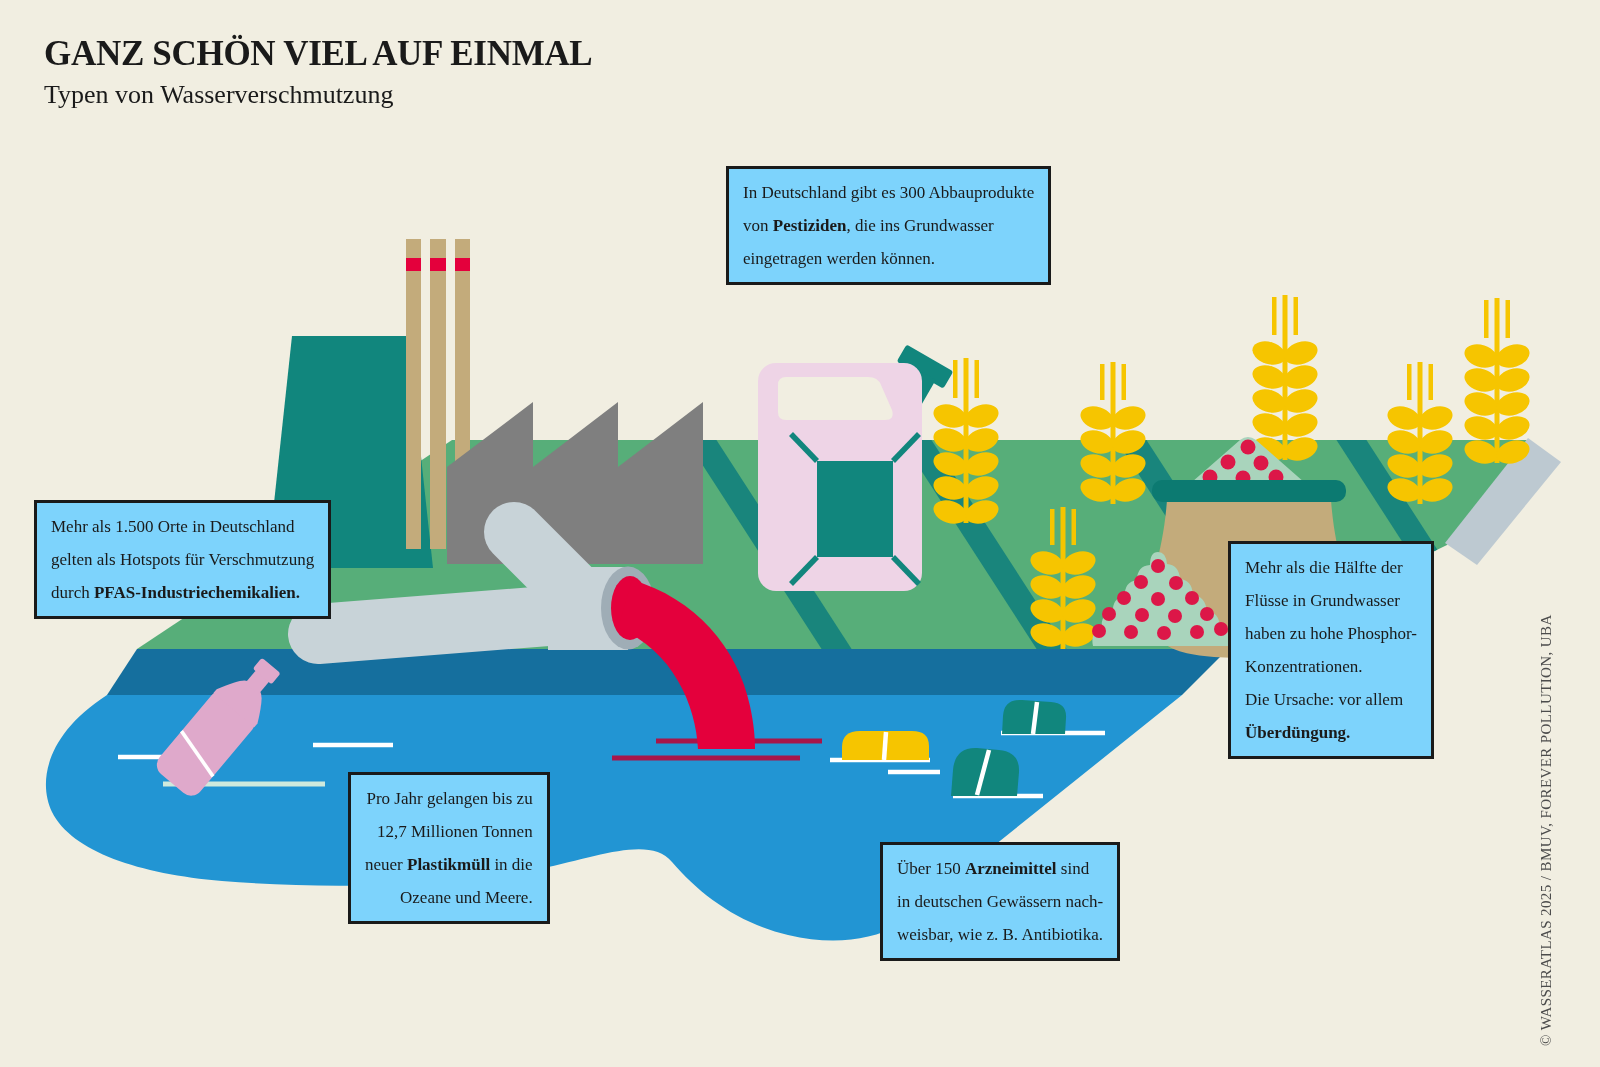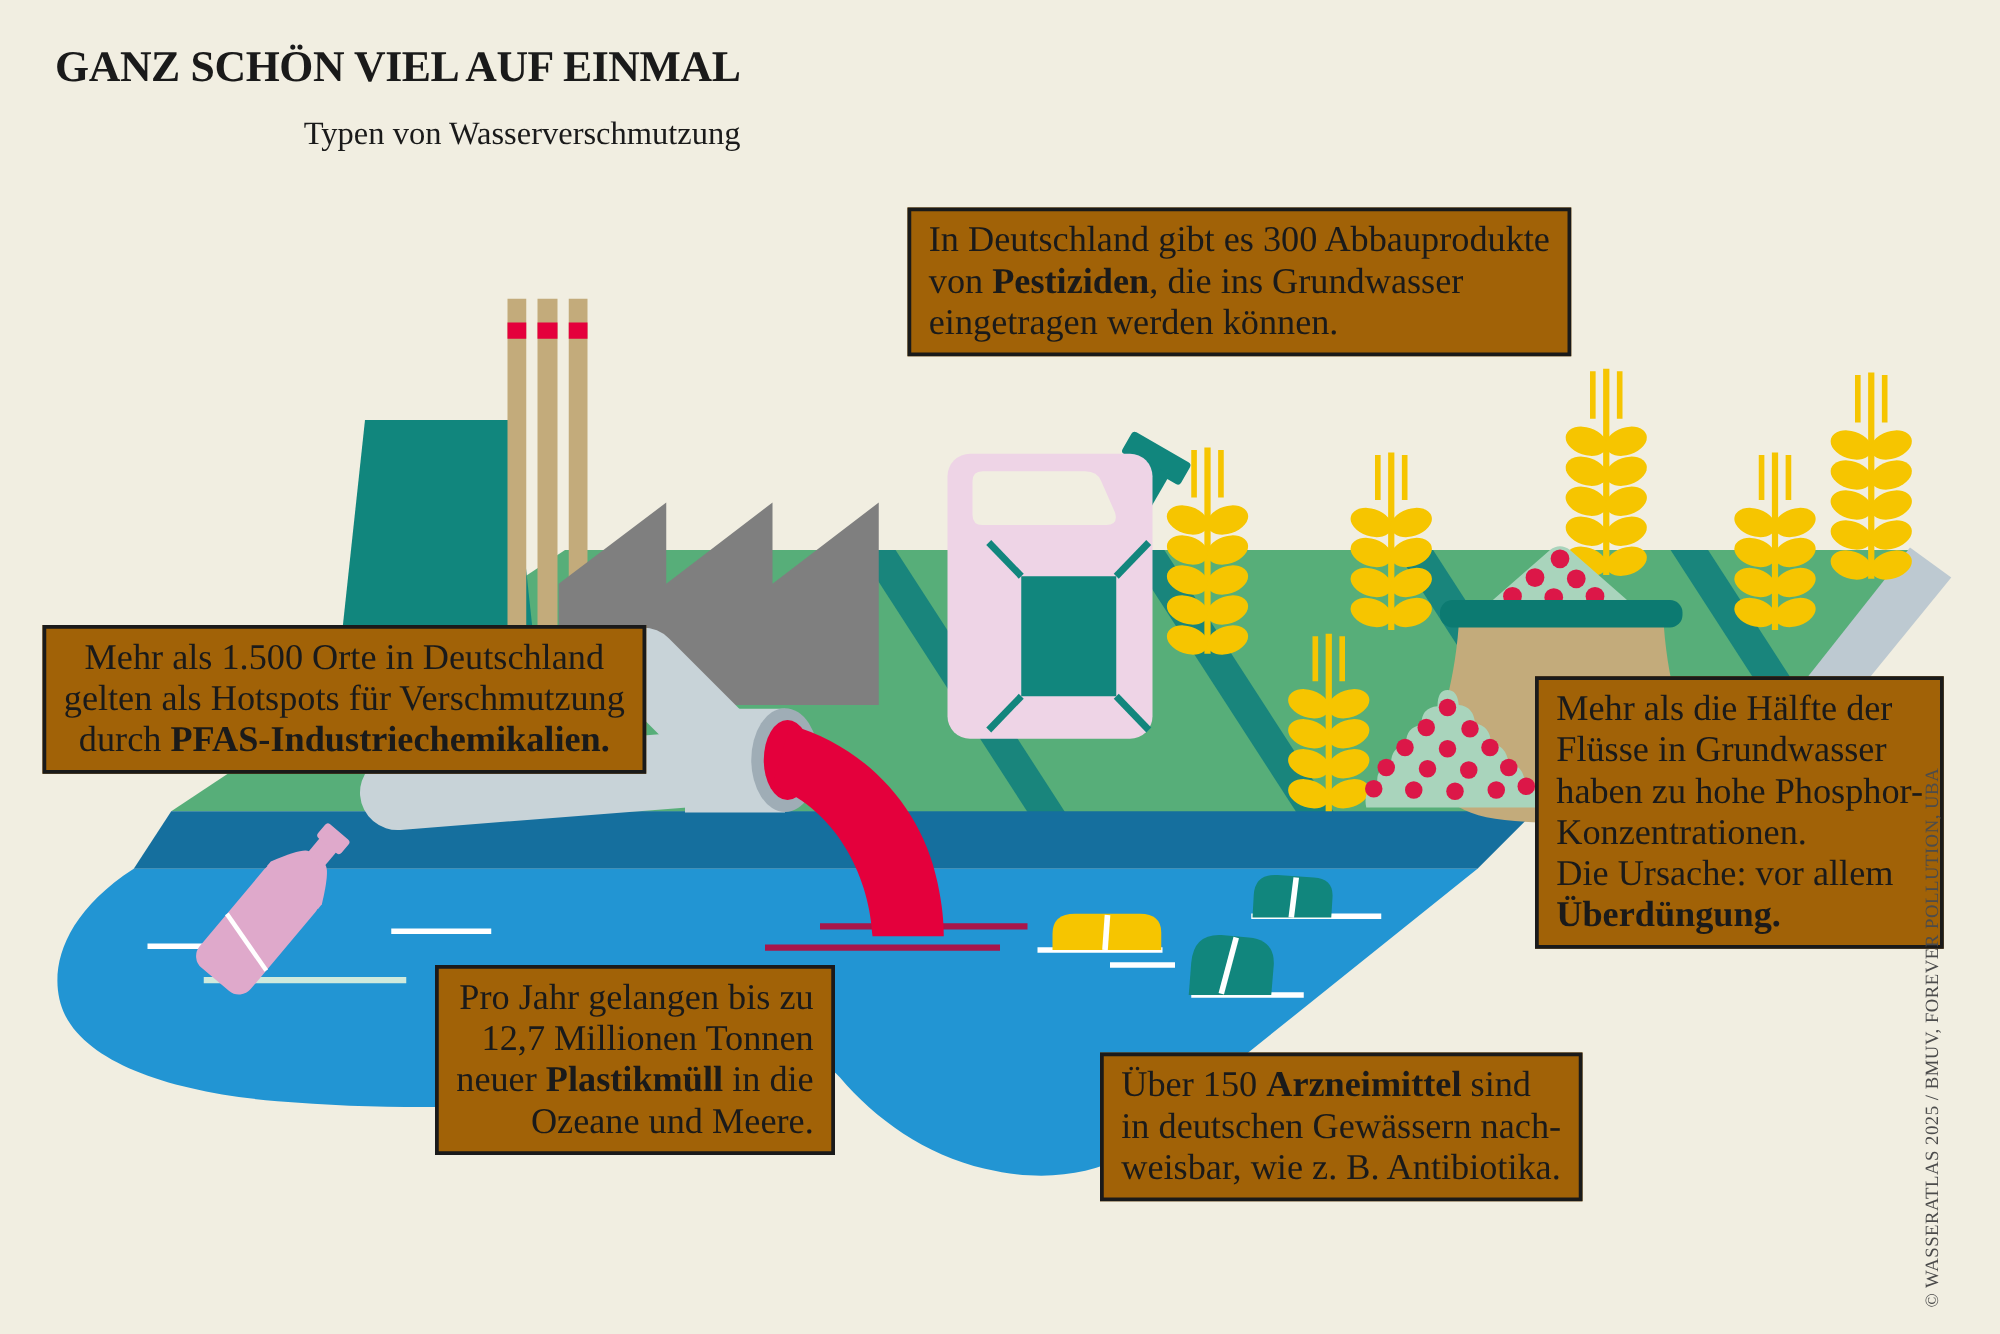--- a/index.html
+++ b/index.html
@@ -1,23 +1,23 @@
 <!DOCTYPE html>
 <html style="--bg: #f1eee1; --ink: #1a1a1a; --teal: #11867d; --field: #57ae79; --stripe: #19857c; --tan: #c3ab7b; --gray: #7f7f7f; --red: #e4003c; --dotRed: #dc1748; --darkRed: #a8164a; --pipe: #c8d3d8; --pipeRim: #9fadb6; --water: #2295d3; --band: #156f9e; --edge: #bdc9d1; --canisterPink: #eed4e6; --bottlePink: #dfa9cb; --gold: #f6c500; --mint: #a9d4bc; --mintLine: #cfeadd; --sackRim: #0c7a71;"><head>
 <meta charset="utf-8">
 <style>
   html,body{margin:0;padding:0;background:#f1eee1;}
   #stage{position:relative;width:1600px;height:1067px;background:var(--bg,#f1eee1);
          font-family:Liberation Serif, serif;overflow:hidden;}
   #scene{position:absolute;left:0;top:0;}
   .header{position:absolute;left:44px;top:34px;color:var(--ink,#1a1a1a);}
   .header h1{margin:0;font-size:35px;font-weight:700;letter-spacing:-.3px;line-height:1.15;}
-  .header p{margin:18px 0 0 0;font-size:26px;font-weight:400;text-align:right;}
-  .fact{position:absolute;background:#a16207;border:3px solid var(--ink,#1a1a1a);
-        padding:7px 14px;font-size:29px;line-height:33px;color:var(--ink,#1a1a1a);
+  .header p{margin:6px 0 0 0;font-size:26px;font-weight:400;}
+  .fact{position:absolute;background:#7dd3fc;border:3px solid var(--ink,#1a1a1a);
+        padding:7px 14px;font-size:17px;line-height:33px;color:var(--ink,#1a1a1a);
         white-space:nowrap;width:max-content;}
   .fact b,.fact .b{font-weight:700;}
   .credit{position:absolute;left:1538px;top:1046px;transform:rotate(-90deg);
           transform-origin:0 0;white-space:nowrap;font-size:15px;letter-spacing:.4px;
           color:#4c4c4c;}
   
   .f-field{fill:var(--field)} .f-stripe{fill:var(--stripe)} .f-edge{fill:var(--edge)}
   .f-band{fill:var(--band)} .f-water{fill:var(--water)} .f-teal{fill:var(--teal)}
   .f-tan{fill:var(--tan)} .f-red{fill:var(--red)} .f-gray{fill:var(--gray)}
   .f-pipe{fill:var(--pipe)} .f-piperim{fill:var(--pipeRim)} .f-cpink{fill:var(--canisterPink)}
@@ -213,21 +213,21 @@
   </svg>
 
   <div class="header">
     <h1>GANZ SCHÖN VIEL AUF EINMAL</h1>
     <p>Typen von Wasserverschmutzung</p>
   </div>
 
   <div class="fact" style="left:726px;top:166px;">
     <span><span>In Deutschland gibt es 300 Abbauprodukte</span><br><span>von </span><span class="b">Pestiziden</span><span>, die ins Grundwasser</span><br><span>eingetragen werden können.</span></span>
   </div>
-  <div class="fact" style="left:34px;top:500px;text-align:center;">
+  <div class="fact" style="left:34px;top:500px;">
     <span><span>Mehr als 1.500 Orte in Deutschland</span><br><span>gelten als Hotspots für Verschmutzung</span><br><span>durch </span><span class="b">PFAS-Industriechemikalien.</span></span>
   </div>
   <div class="fact" style="left:1228px;top:541px;">
     <span><span>Mehr als die Hälfte der</span><br><span>Flüsse in Grundwasser</span><br><span>haben zu hohe Phosphor-</span><br><span>Konzentrationen.</span><br><span>Die Ursache: vor allem</span><br><span class="b">Überdüngung.</span></span>
   </div>
   <div class="fact" style="left:348px;top:772px;text-align:right;">
     <span><span>Pro Jahr gelangen bis zu</span><br><span>12,7 Millionen Tonnen</span><br><span>neuer </span><span class="b">Plastikmüll</span><span> in die</span><br><span>Ozeane und Meere.</span></span>
   </div>
   <div class="fact" style="left:880px;top:842px;">
     <span><span>Über 150 </span><span class="b">Arzneimittel</span><span> sind</span><br><span>in deutschen Gewässern nach-</span><br><span>weisbar, wie z. B. Antibiotika.</span></span>

